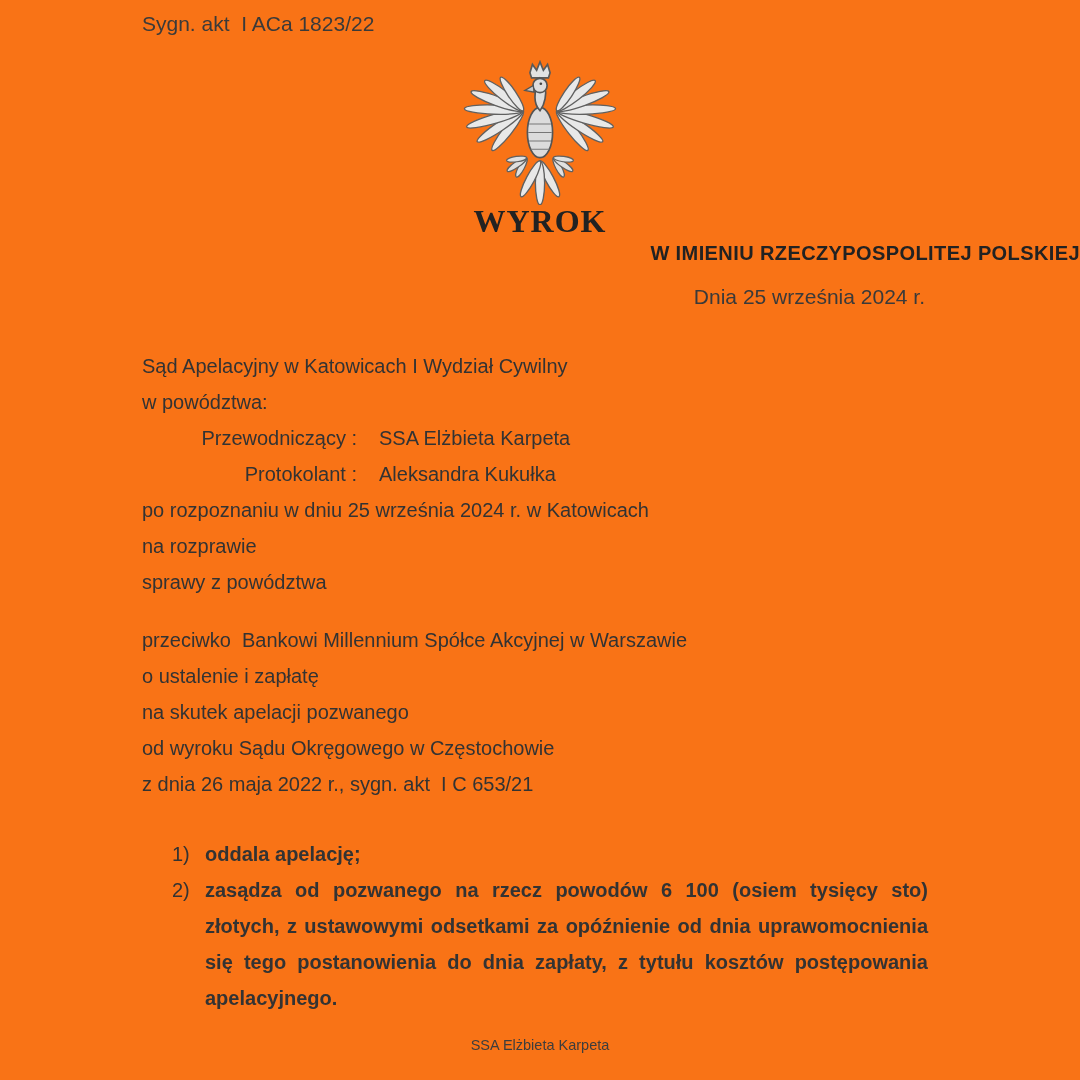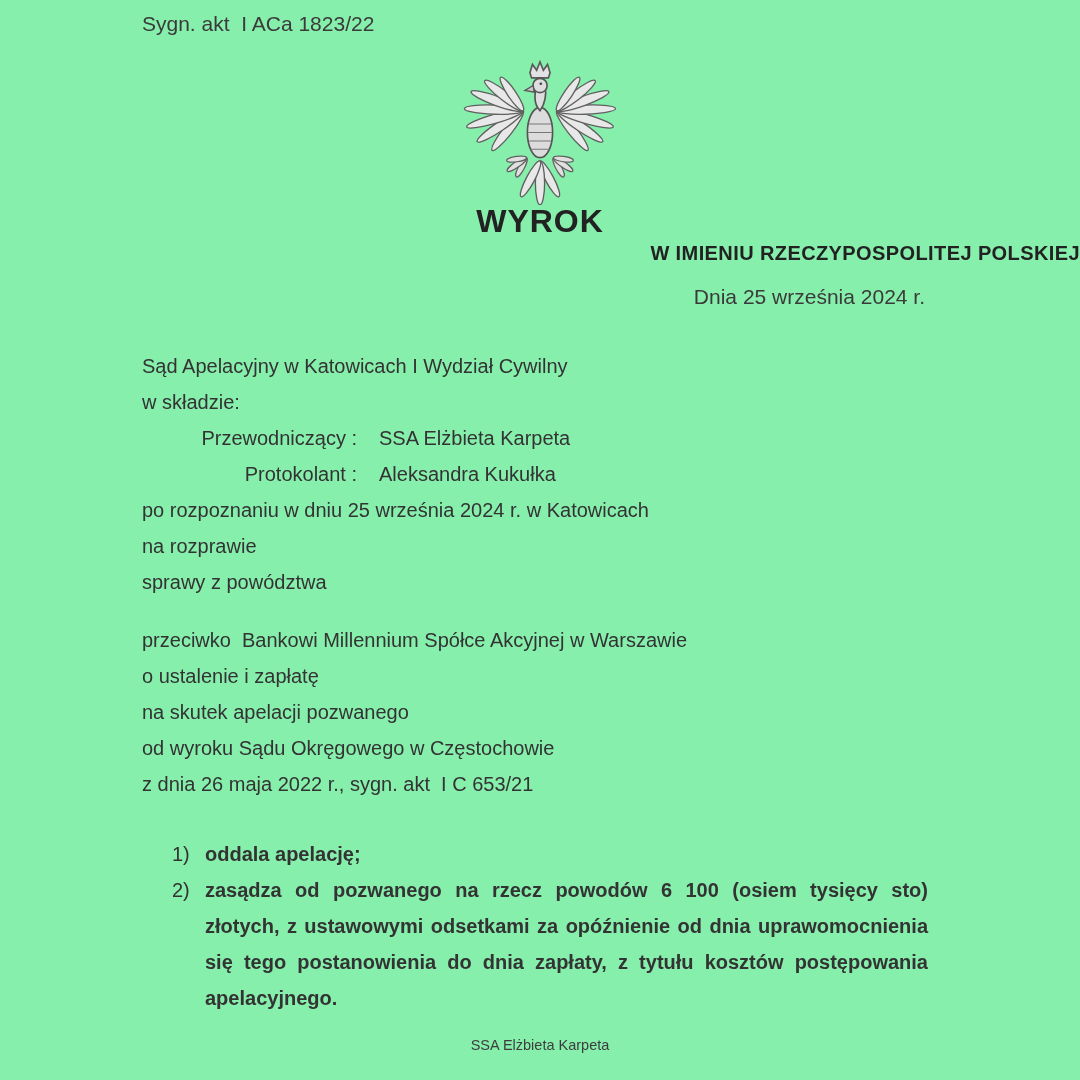--- a/index.html
+++ b/index.html
@@ -1,21 +1,21 @@
 <!DOCTYPE html>
 <html lang="pl"><head>
 <meta charset="utf-8">
 <style>
   * { margin: 0; padding: 0; box-sizing: border-box; }
   html, body { background: #ffffff; }
   .page {
     position: relative;
     width: 1080px;
     height: 1080px;
-    background: #86efac;
+    background: #f97316;
     font-family: "Liberation Sans", sans-serif;
     color: #333333;
     overflow: hidden;
   }
   .case-number {
     position: absolute;
     left: 142px;
     top: 12px;
     font-size: 21px;
     white-space: pre-wrap;
@@ -30,20 +30,21 @@
   }
   .doc-title {
     position: absolute;
     left: 0; right: 0;
     top: 203px;
     text-align: center;
     font-size: 32px;
     font-weight: bold;
     letter-spacing: 1px;
     color: #222222;
+    font-family: Liberation Serif, serif;
   }
   .doc-subtitle {
     position: absolute;
     left: 0; right: 0;
     top: 242px;
     text-align: right;
     font-size: 20px;
     font-weight: bold;
     letter-spacing: 0.4px;
     color: #222222;
@@ -187,21 +188,21 @@
     </svg>
   </div>
 
   <div class="doc-title">WYROK</div>
   <div class="doc-subtitle">W IMIENIU RZECZYPOSPOLITEJ POLSKIEJ</div>
 
   <div class="date-line">Dnia 25 września 2024 r.</div>
 
   <div class="body-block">
     <div class="line">Sąd Apelacyjny w Katowicach I Wydział Cywilny</div>
-    <div class="line">w składzie:</div>
+    <div class="line">w powództwa:</div>
     <div class="panel-row">
       <span class="panel-label">Przewodniczący :</span>
       <span class="panel-name">SSA Elżbieta Karpeta</span>
     </div>
     <div class="panel-row">
       <span class="panel-label">Protokolant :</span>
       <span class="panel-name">Aleksandra Kukułka</span>
     </div>
     <div class="line">po rozpoznaniu w dniu 25 września 2024 r. w Katowicach</div>
     <div class="line">na rozprawie</div>

